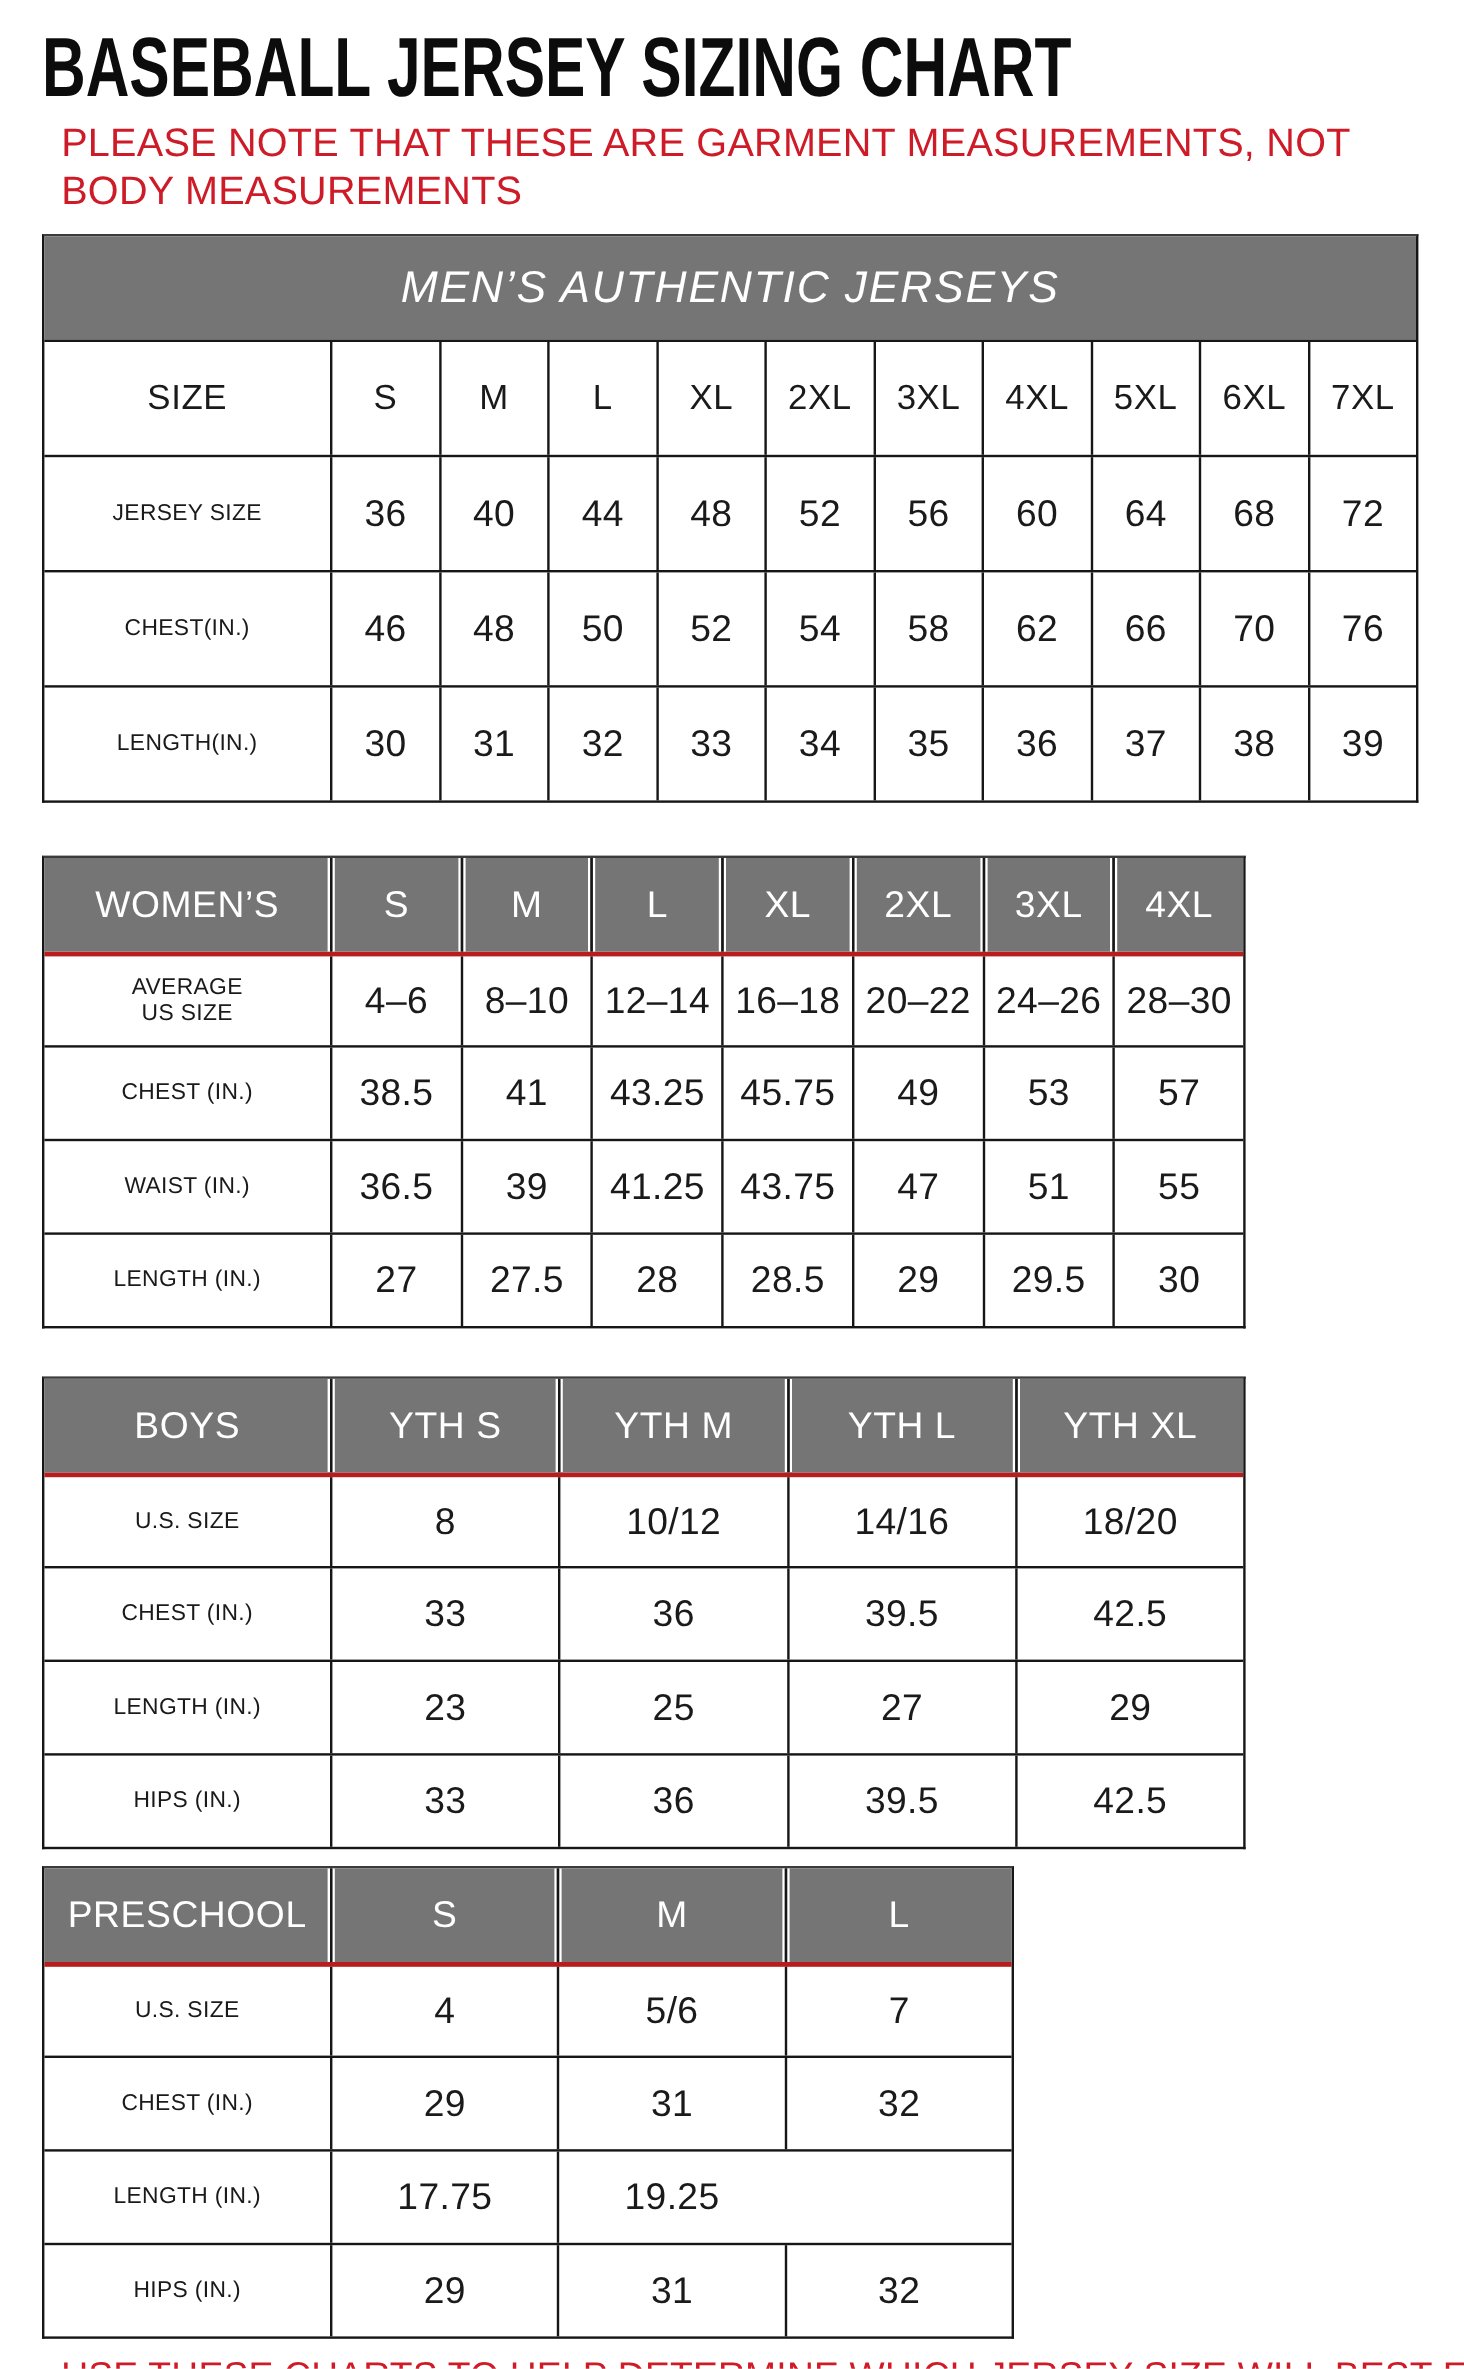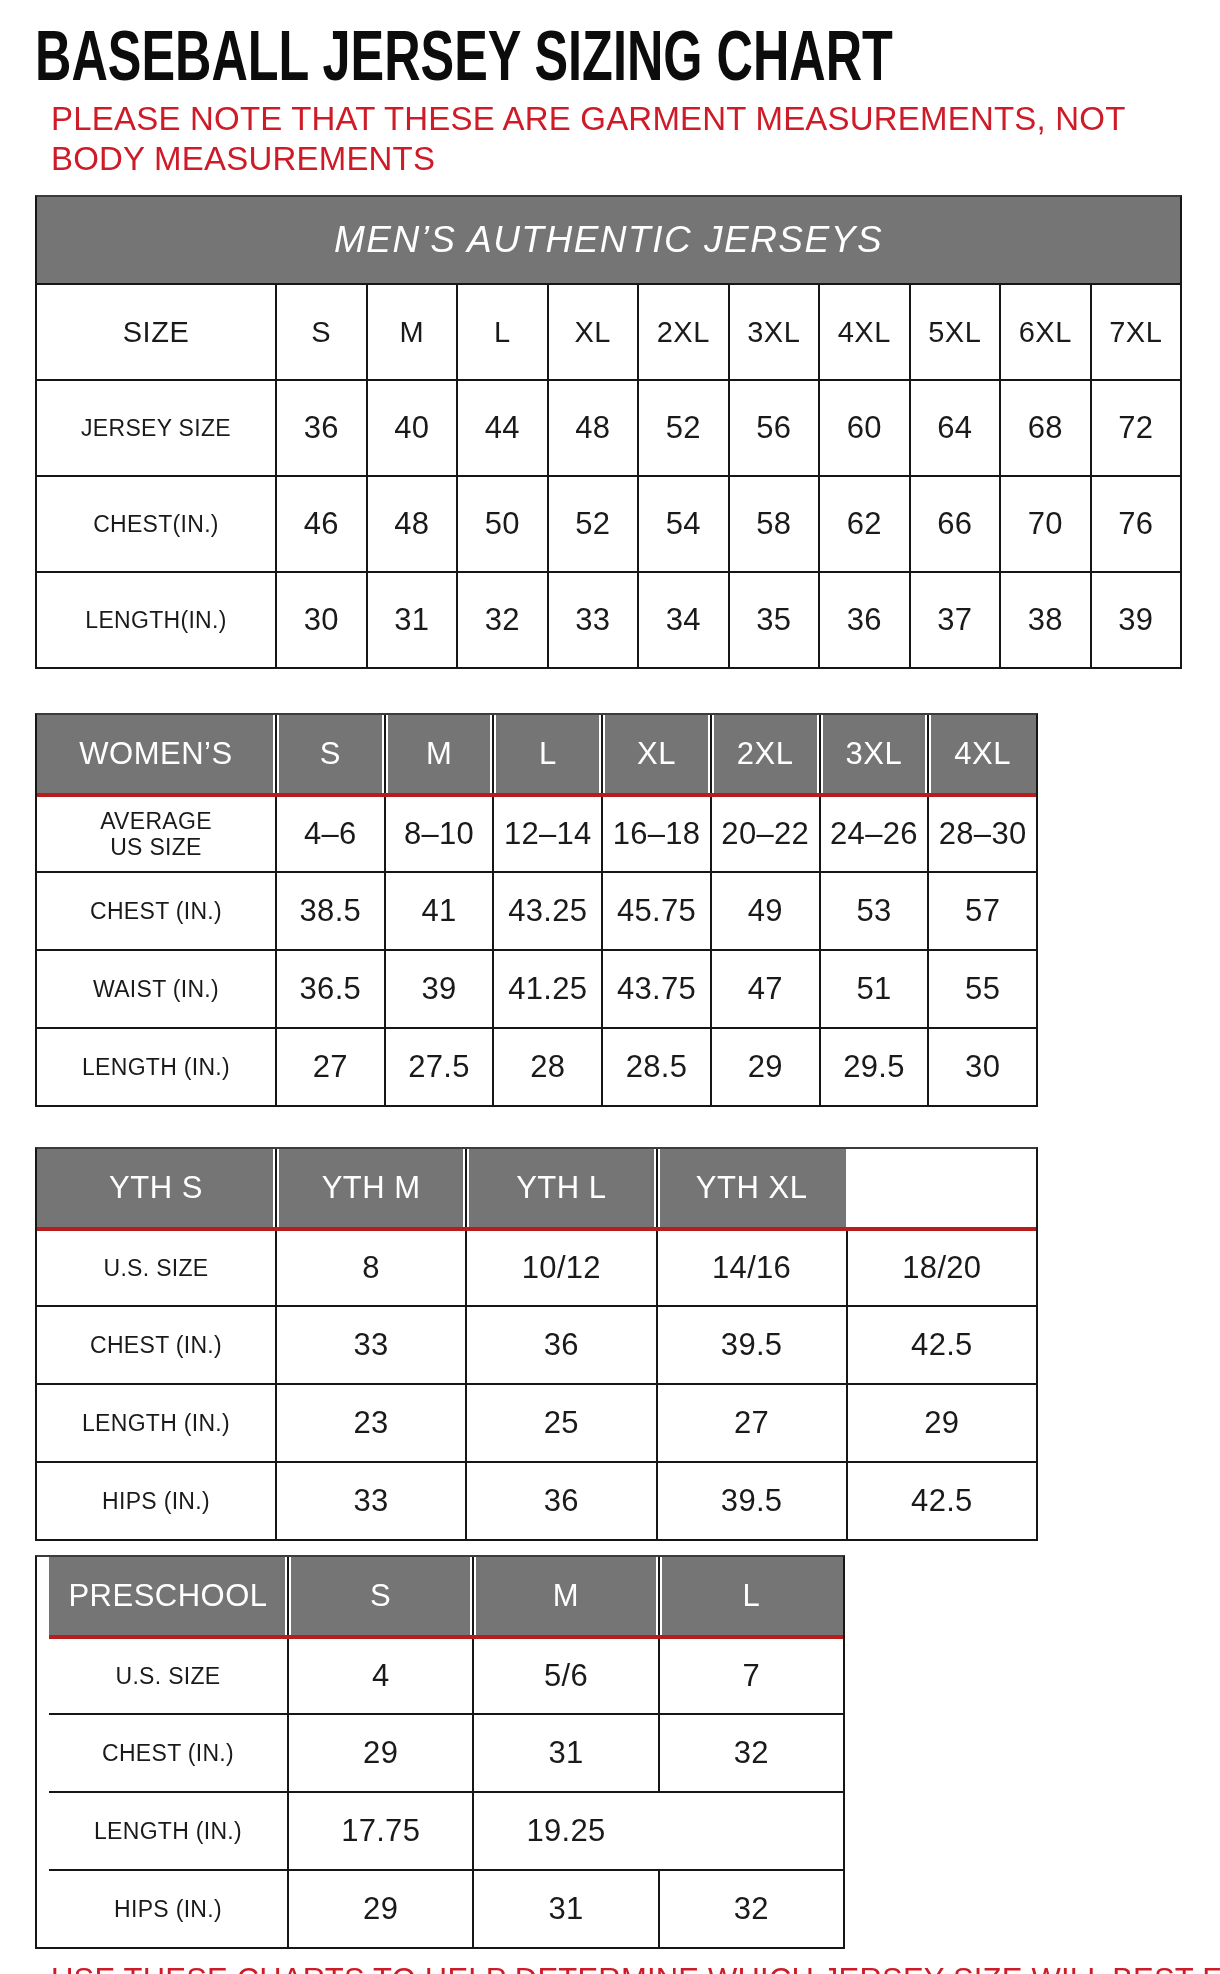--- a/index.html
+++ b/index.html
@@ -41,21 +41,21 @@
   }
 
   
   .tbl{
     border:2px solid var(--border-dark, #161616);
     border-top-color:#3c3c3c;
   }
   .mens     { width:1147px; margin-top:16px; }
   .womens   { width:1003px; margin-top:44px; }
   .boys     { width:1003px; margin-top:40px; }
-  .preschool{ width:810px;  margin-top:14px;padding-left:12px; }
+  .preschool{ width:810px;  margin-top:14px; }
 
   .banner{
     height:86px;
     background:var(--header-gray, #757575);
     color:var(--header-text, #ffffff);
     display:flex; align-items:center; justify-content:center;
     font-size:37px;
     letter-spacing:1.5px;
     font-style:italic;
   }
@@ -84,21 +84,21 @@
   .sub .head .cell{
     background:var(--header-gray, #757575);
     color:var(--header-text, #ffffff);
     font-size:31px;
     letter-spacing:0.5px;
     box-shadow: inset -2px 0 0 #fff, inset 2px 0 0 #fff;
   }
   .sub .head .cell:first-child{ box-shadow: inset -2px 0 0 #fff; }
   .sub .head .cell:last-child { box-shadow: inset  2px 0 0 #fff; }
 
-  .lbl{ font-size:23px; letter-spacing:0.3px; white-space:pre-line; line-height:1.15; }
+  .lbl{ font-size:19px; letter-spacing:0.3px; white-space:pre-line; line-height:1.15; }
   .val{ font-size:31px; letter-spacing:0.3px; }
 </style>
 </head>
 <body>
 
 <h1 class="title">BASEBALL JERSEY SIZING CHART</h1>
 
 <p class="note top-note">PLEASE NOTE THAT THESE ARE GARMENT MEASUREMENTS, NOT BODY MEASUREMENTS</p>
 
 <section class="tbl mens">
@@ -206,20 +206,21 @@
       <div class="cell val">28</div>
       <div class="cell val">28.5</div>
       <div class="cell val">29</div>
       <div class="cell val">29.5</div>
       <div class="cell val">30</div>
     </div>
   </section>
 
 <section class="tbl sub boys">
     <div class="row head">
+      <div class="cell hcell lbl">BOYS</div>
       <div class="cell hcell">YTH S</div>
       <div class="cell hcell">YTH M</div>
       <div class="cell hcell">YTH L</div>
       <div class="cell hcell">YTH XL</div>
     </div>
     <div class="row body">
       <div class="cell lbl">U.S. SIZE</div>
       <div class="cell val">8</div>
       <div class="cell val">10/12</div>
       <div class="cell val">14/16</div>

